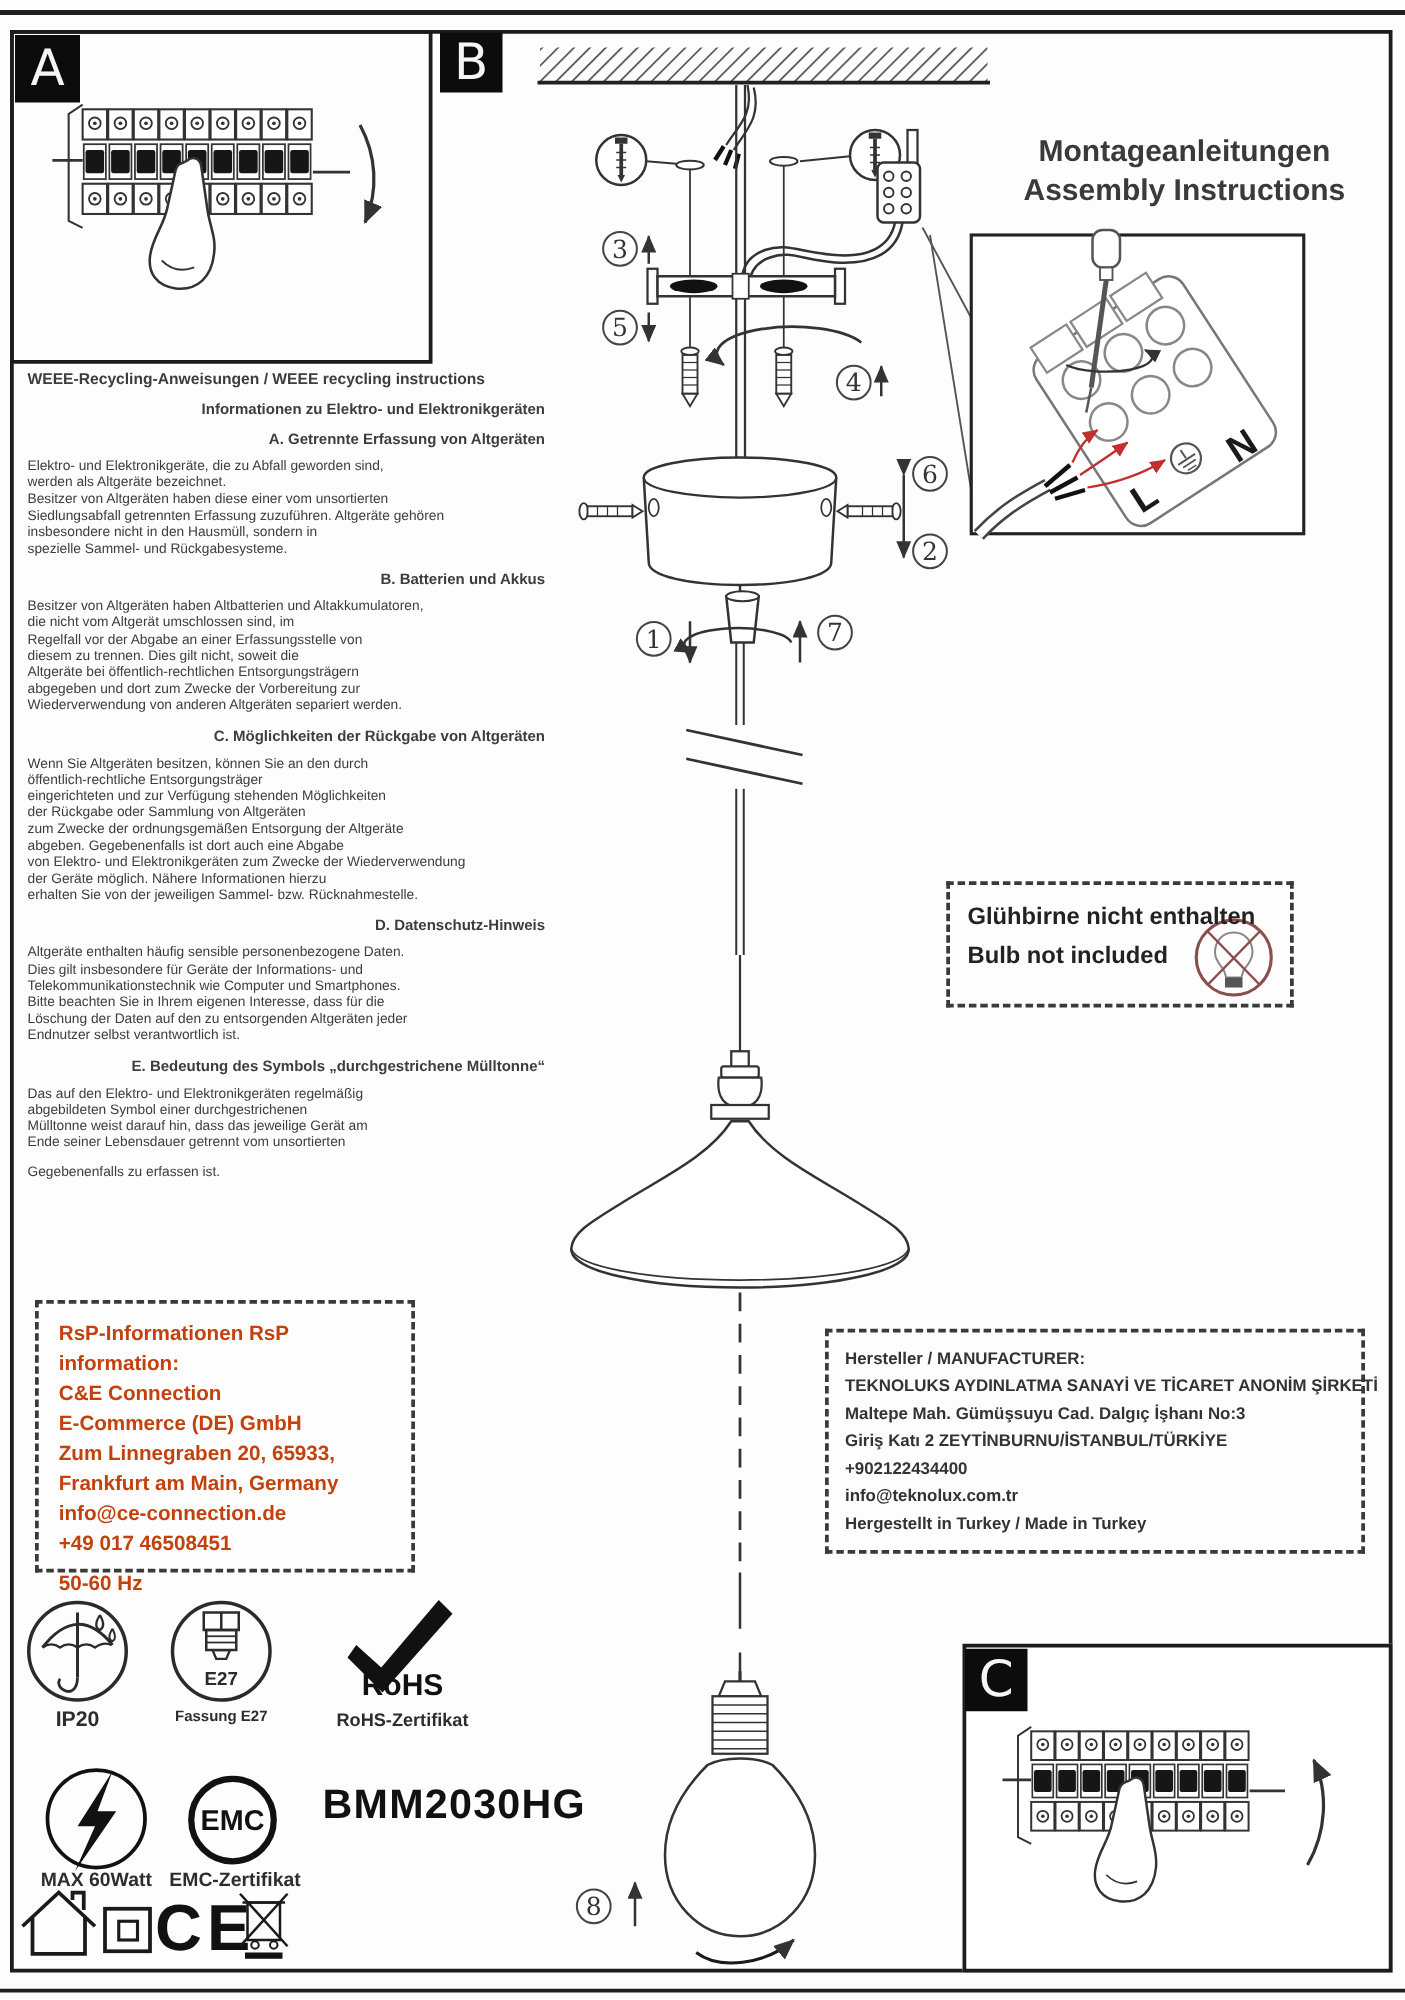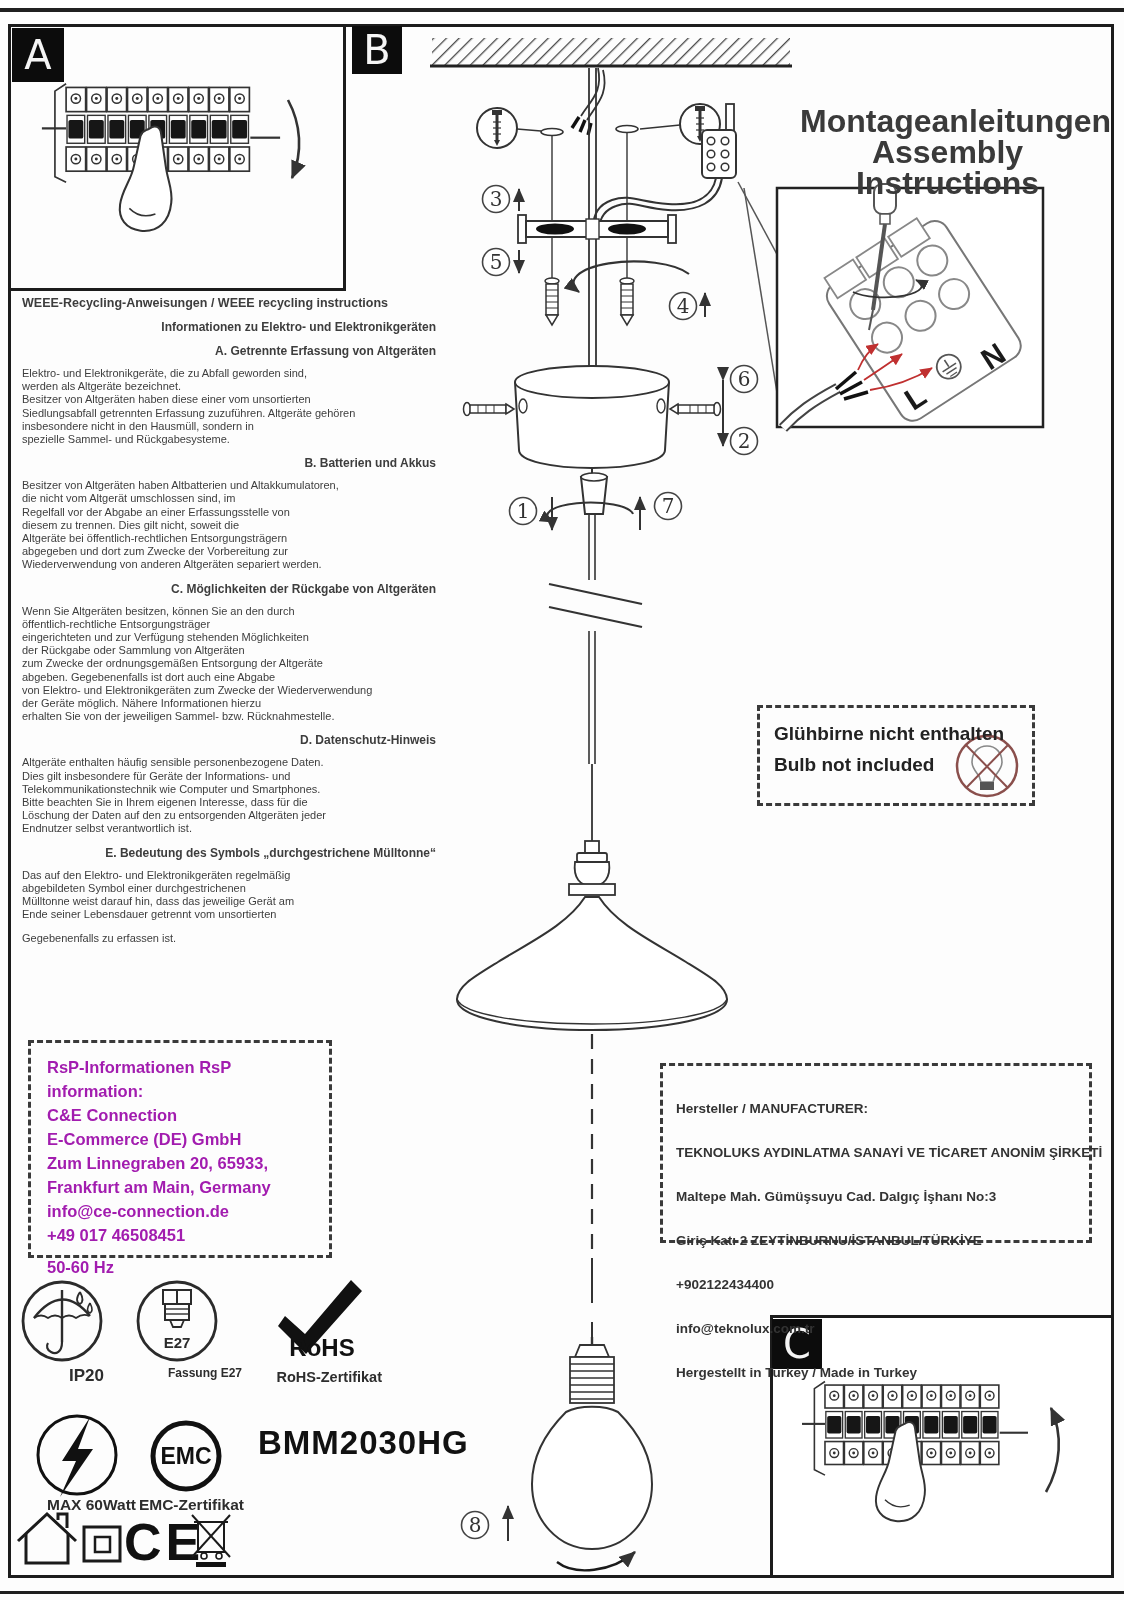--- a/index.html
+++ b/index.html
@@ -11,36 +11,36 @@
   .mainborder{left:8px;top:24px;width:1106px;height:1554px;border:3px solid #1c1c1c;box-sizing:border-box;}
   .boxA{left:8px;top:24px;width:338px;height:267px;border:3px solid #1c1c1c;box-sizing:border-box;}
   .boxC{left:770px;top:1315px;width:344px;height:263px;border:3px solid #1c1c1c;box-sizing:border-box;background:#fff;}
   .blklabel{background:#0c0c0c;color:#f5f5f5;display:flex;align-items:center;justify-content:center;
             font-family:"DejaVu Sans",sans-serif;font-size:40px;font-weight:400;}
   .labelA{left:12px;top:28px;width:52px;height:54px;}
   .labelB{left:352px;top:26px;width:50px;height:48px;}
   .labelC{left:772px;top:1319px;width:50px;height:50px;}
   .brand{left:700px;top:28px;width:392px;text-align:right;font-size:61px;font-weight:bold;
          letter-spacing:3px;color:#e2b218;}
-  .subtitles{left:800px;top:106px;width:295px;text-align:center;font-size:32px;font-weight:bold;
+  .subtitles{left:800px;top:106px;width:295px;text-align:center;font-size:24px;font-weight:bold;
              color:#3a3a3a;line-height:31px;}
   .weee{left:22px;top:296px;width:414px;color:#3d3d3d;}
   .w-title{font-weight:bold;font-size:12.5px;margin-bottom:0;}
   .w-head{font-weight:bold;font-size:12px;margin:10px 0 9px 0;text-align:right;}
   .w-body{font-size:11px;line-height:13.2px;white-space:pre-line;}
   .dashedbox{border:3px dashed #3a3a3a;box-sizing:border-box;}
   .gluebox{left:757px;top:705px;width:278px;height:101px;padding:10px 0 0 14px;}
   .glueline{font-size:19px;font-weight:600;color:#222;line-height:31px;}
   .rspbox{left:28px;top:1040px;width:304px;height:218px;padding:12px 0 0 16px;}
-  .rspline{font-size:16.5px;font-weight:bold;color:#a21caf;line-height:24px;}
+  .rspline{font-size:16.5px;font-weight:bold;color:#c2410c;line-height:24px;}
   .rsp-hz{margin-top:8px;}
   .manbox{left:660px;top:1063px;width:432px;height:180px;padding:10px 0 0 13px;}
-  .manline{font-size:13.5px;font-weight:bold;color:#333;line-height:22px;white-space:nowrap;margin-top:22px;}
+  .manline{font-size:13.5px;font-weight:bold;color:#333;line-height:22px;white-space:nowrap;}
   .man-made{}
-  .iconlabel{font-weight:bold;color:#2d2d2d;text-align:right;}
+  .iconlabel{font-weight:bold;color:#2d2d2d;text-align:center;}
   .lab-ip20{left:20px;top:1366px;width:84px;font-size:17px;}
   .lab-e27{left:112px;top:1366px;width:130px;font-size:12px;}
   .lab-rohs{left:262px;top:1369px;width:120px;font-size:14.5px;}
   .lab-watt{left:18px;top:1496px;width:118px;font-size:15.5px;}
   .lab-emc{left:132px;top:1496px;width:112px;font-size:15.5px;}
   .model{left:258px;top:1424px;font-size:33px;font-weight:bold;color:#111;letter-spacing:1px;}
   svg text{font-family:"Liberation Sans",sans-serif;}
   .stepnum{font-family:"DejaVu Serif",serif;font-size:20px;fill:#333;}
 </style>
 </head>

